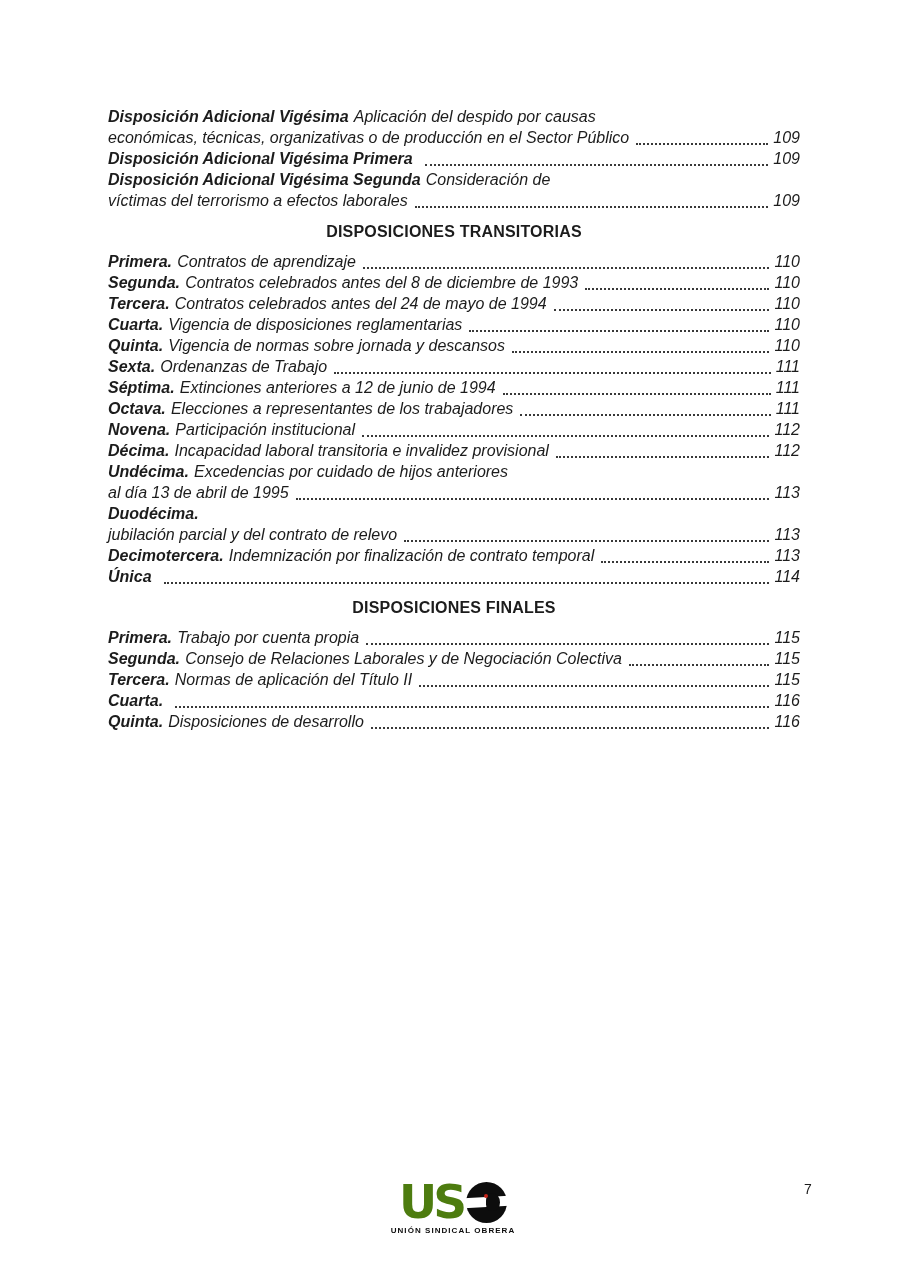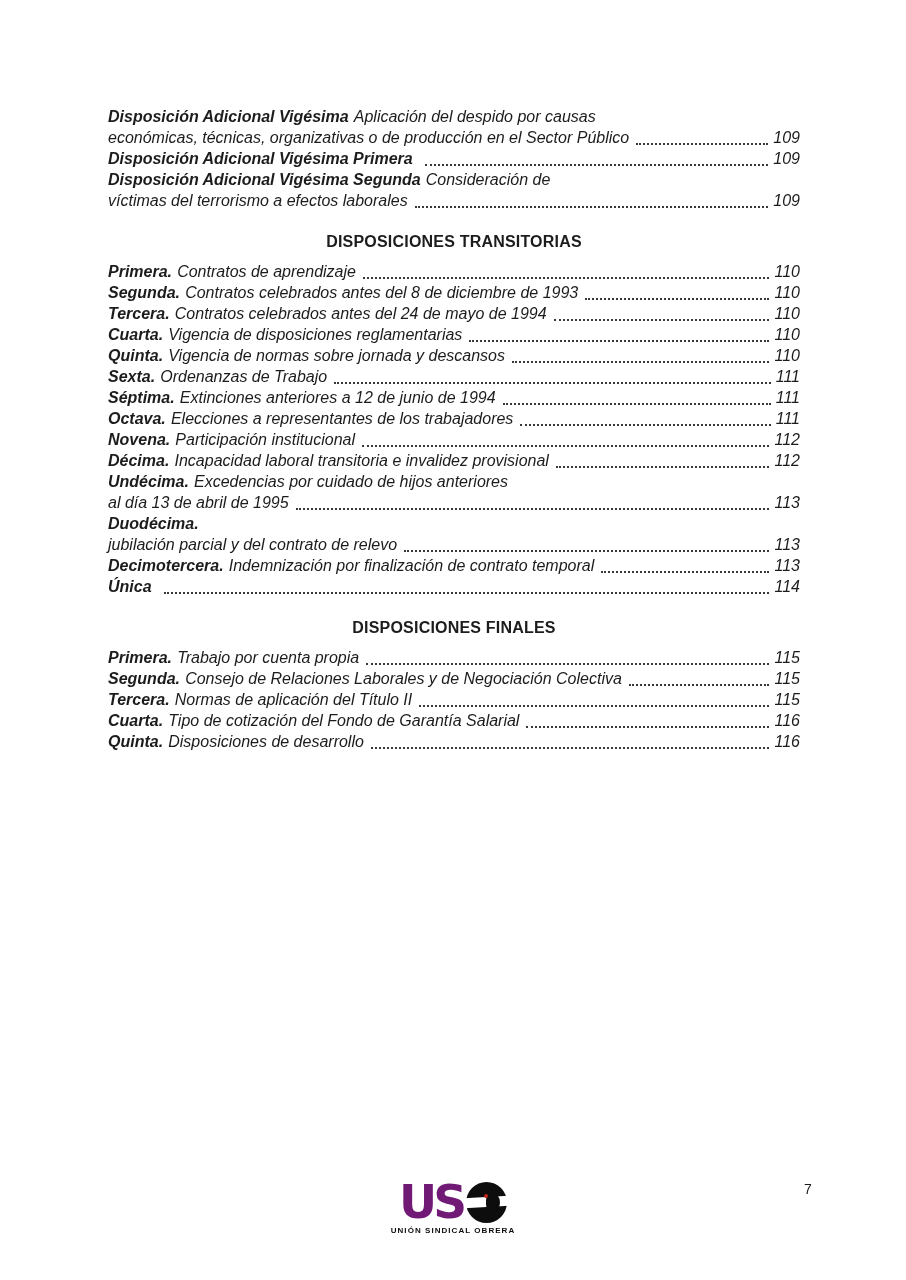--- a/index.html
+++ b/index.html
@@ -29,42 +29,42 @@
     min-width: 14px;
     border-bottom: 2px dotted #383838;
     margin: 0 5px 3px 7px;
     align-self: flex-end;
   }
   .pg { font-style: italic; }
   .sec-head {
     font-style: normal;
     font-weight: bold;
     text-align: center;
-    margin: 20px 0 9px 0;
+    margin: 10px 0 9px 0;
     letter-spacing: 0.2px;
   }
   
   .logo {
     position: absolute;
     top: 1181px;
     left: 0;
     width: 100%;
     display: flex;
     flex-direction: column;
     align-items: center;
     font-style: normal;
   }
   .logo-row { display: flex; align-items: center; height: 42px; }
   .logo-us {
     font-family: "DejaVu Sans", sans-serif;
     font-weight: bold;
     font-size: 47px;
     line-height: 40px;
     letter-spacing: -4px;
-    color: #701a75;
+    color: #4d7c0f;
   }
   .logo-o {
     position: relative;
     display: inline-block;
     width: 41px;
     height: 41px;
     border-radius: 50%;
     background: #0d0d0d;
     margin-left: 3px;
   }
@@ -249,21 +249,20 @@
       <span class="pg">115</span>
     </div>
     <div class="trow">
       <span class="lbl">Tercera.</span>
       <span class="ttl">Normas de aplicación del Título II</span>
       <span class="leader"></span>
       <span class="pg">115</span>
     </div>
     <div class="trow">
       <span class="lbl">Cuarta.</span>
-      <span class="ttl">Tipo de cotización del Fondo de Garantía Salarial</span>
       <span class="leader"></span>
       <span class="pg">116</span>
     </div>
     <div class="trow">
       <span class="lbl">Quinta.</span>
       <span class="ttl">Disposiciones de desarrollo</span>
       <span class="leader"></span>
       <span class="pg">116</span>
     </div>
 

